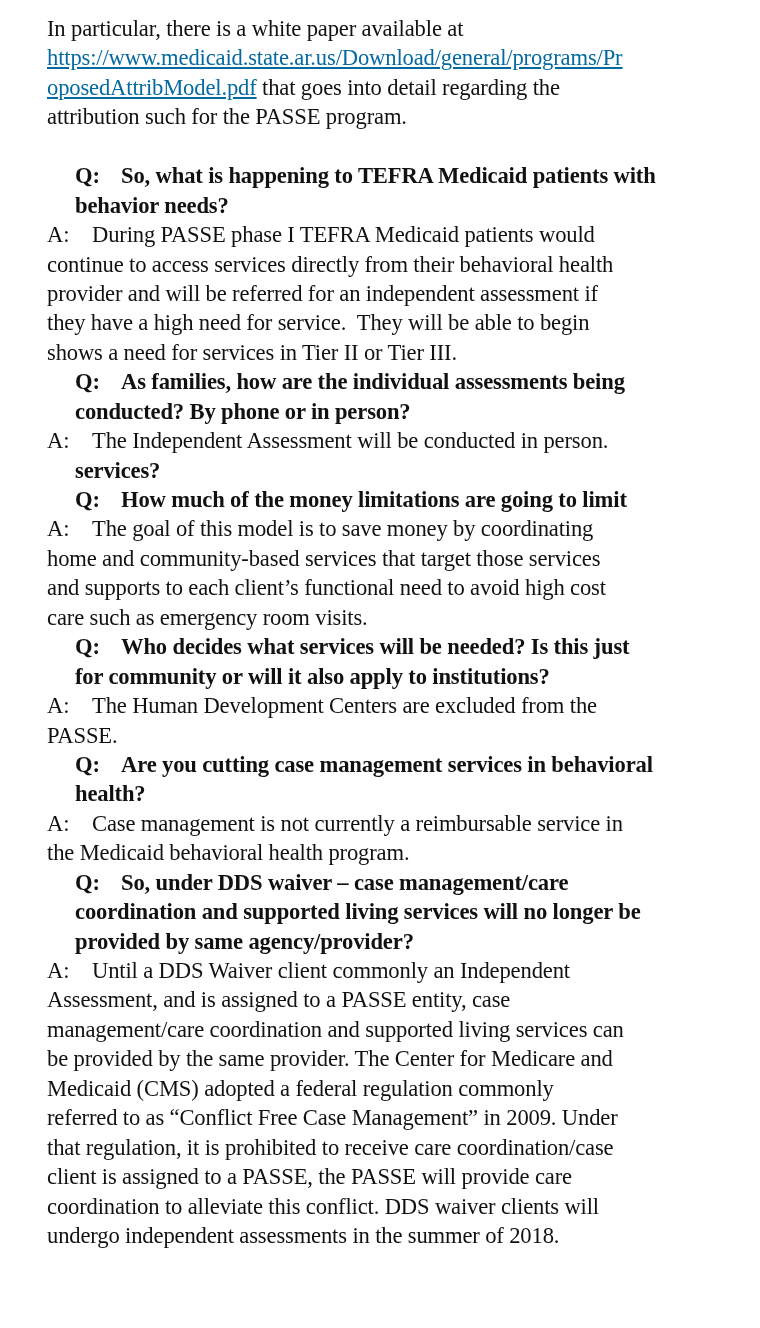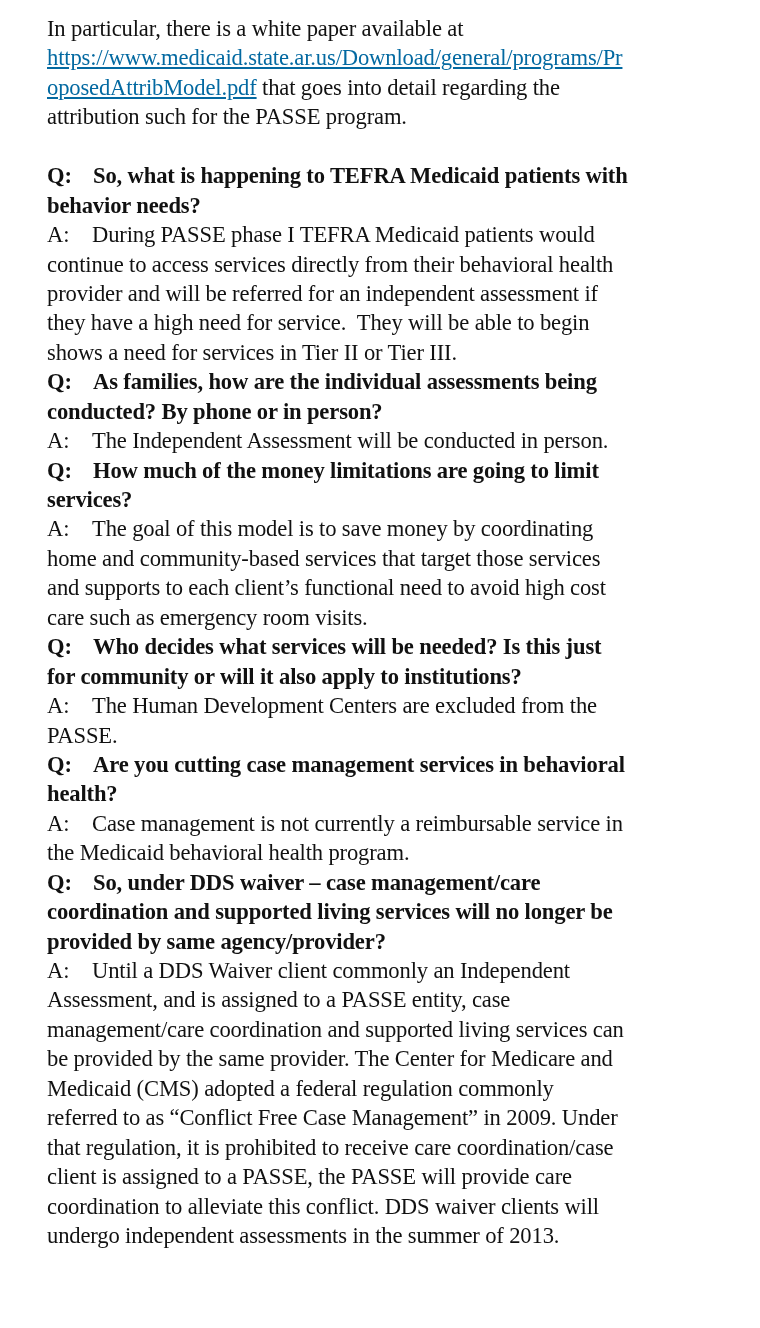--- a/index.html
+++ b/index.html
@@ -5,21 +5,21 @@
     html, body { margin: 0; padding: 0; background: #ffffff; }
     body { width: 760px; height: 1328px; overflow: hidden; position: relative; }
     .page {
       position: absolute; left: 47px; top: 14px; width: 700px;
       font-family: "Liberation Serif", "DejaVu Serif", serif;
       font-size: 22.6px; line-height: 29.45px; color: #111111;
       letter-spacing: -0.15px;
     }
     .line { white-space: pre; display: block; height: 29.45px; }
     .gap { height: 29.45px; display: block; }
-    .q { font-weight: bold; }
+    .q { font-weight: bold; margin-left: 28px; }
     .link { text-decoration: underline; color: #0369a1; cursor: pointer; }
     .label { display: inline-block; }
     .q .label { width: 46px; }
     .a .label { width: 45px; }
   </style>
 </head>
 <body>
 
 <div class="page">
   <div>
@@ -47,22 +47,22 @@
         <div class="q">
           <span class="line"><span class="label">Q:</span><span>As families, how are the individual assessments being</span></span>
           <span class="line"><span>conducted? By phone or in person?</span></span>
         </div>
         <div class="a">
           <span class="line"><span class="label">A:</span><span>The Independent Assessment will be conducted in person.</span></span>
         </div>
       </div>
       <div>
         <div class="q">
+          <span class="line"><span>services?</span></span>
           <span class="line"><span class="label">Q:</span><span>How much of the money limitations are going to limit</span></span>
-          <span class="line"><span>services?</span></span>
         </div>
         <div class="a">
           <span class="line"><span class="label">A:</span><span>The goal of this model is to save money by coordinating</span></span>
           <span class="line"><span>home and community-based services that target those services</span></span>
           <span class="line"><span>and supports to each client’s functional need to avoid high cost</span></span>
           <span class="line"><span>care such as emergency room visits.</span></span>
         </div>
       </div>
       <div>
         <div class="q">
@@ -93,17 +93,17 @@
         <div class="a">
           <span class="line"><span class="label">A:</span><span>Until a DDS Waiver client commonly an Independent</span></span>
           <span class="line"><span>Assessment, and is assigned to a PASSE entity, case</span></span>
           <span class="line"><span>management/care coordination and supported living services can</span></span>
           <span class="line"><span>be provided by the same provider. The Center for Medicare and</span></span>
           <span class="line"><span>Medicaid (CMS) adopted a federal regulation commonly</span></span>
           <span class="line"><span>referred to as “Conflict Free Case Management” in 2009. Under</span></span>
           <span class="line"><span>that regulation, it is prohibited to receive care coordination/case</span></span>
           <span class="line"><span>client is assigned to a PASSE, the PASSE will provide care</span></span>
           <span class="line"><span>coordination to alleviate this conflict. DDS waiver clients will</span></span>
-          <span class="line"><span>undergo independent assessments in the summer of 2013.</span></span>
+          <span class="line"><span>undergo independent assessments in the summer of 2018.</span></span>
         </div>
       </div>
     </div>
 </div>
 
 </body></html>

